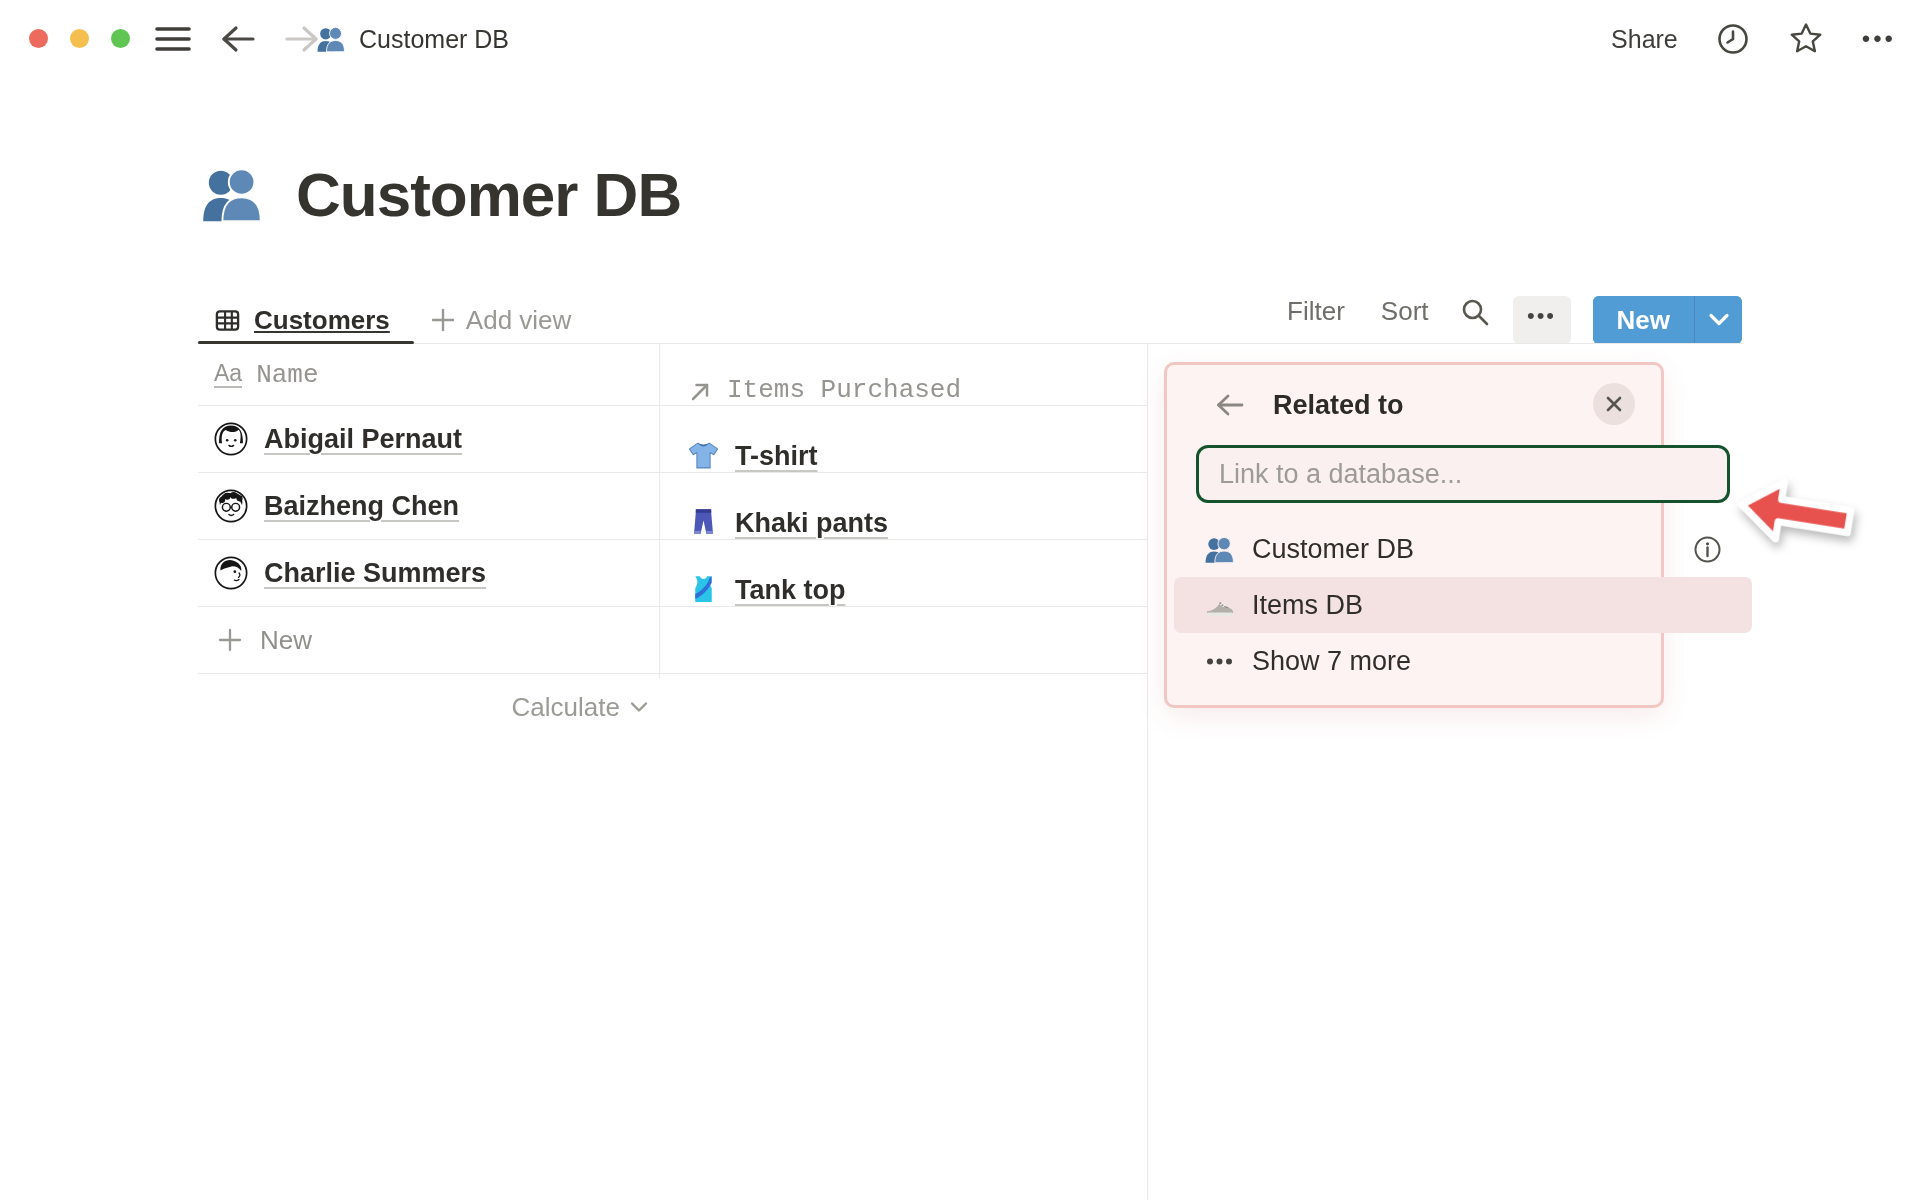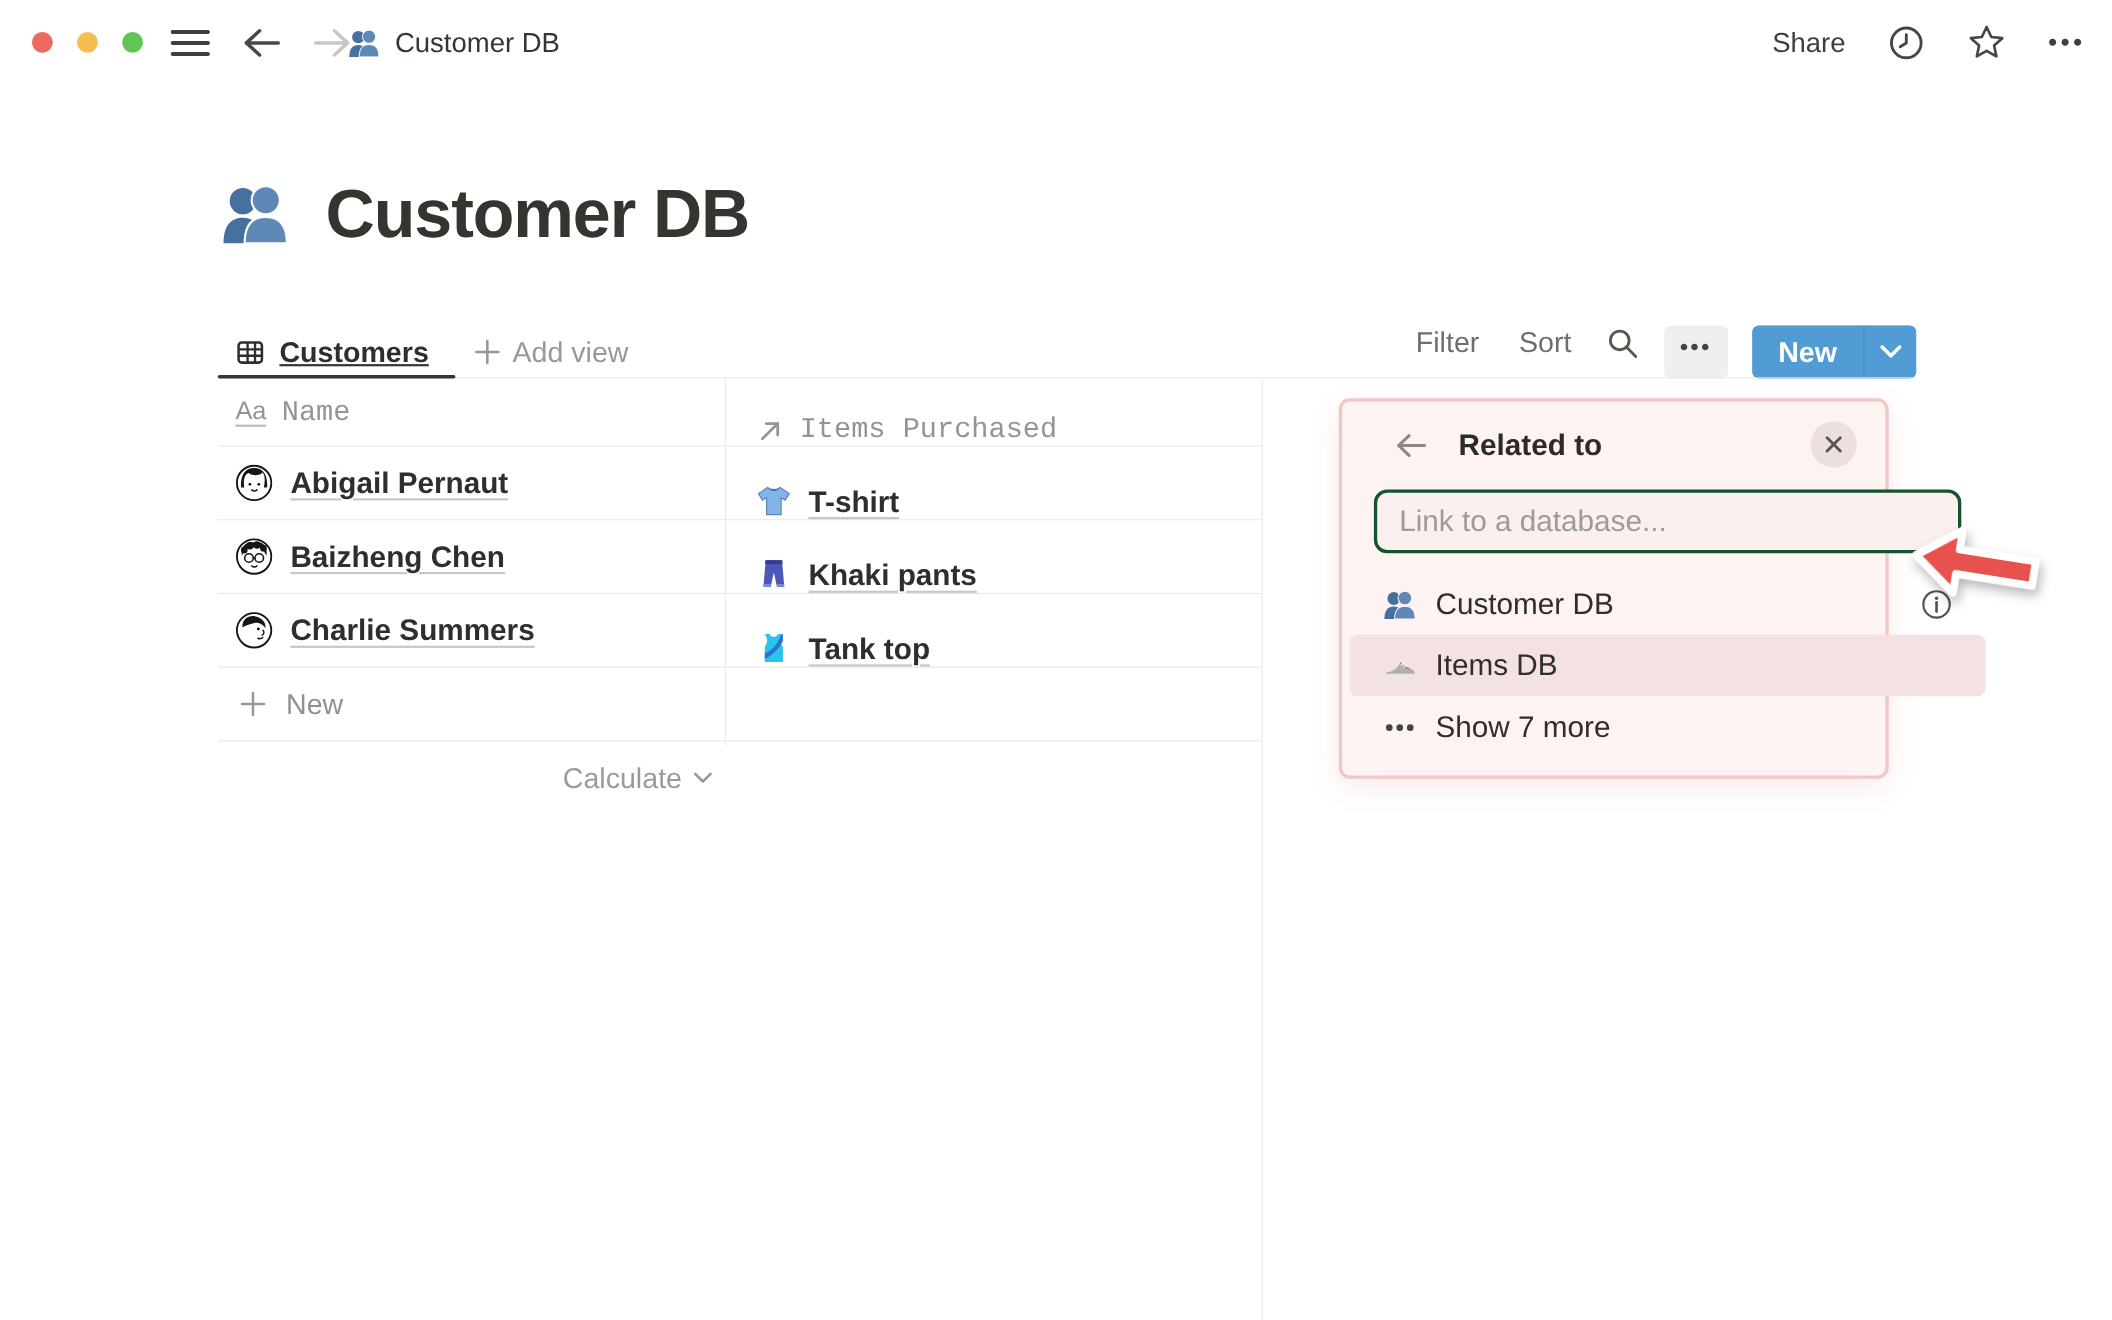--- a/index.html
+++ b/index.html
@@ -61,21 +61,21 @@
              border-bottom:1px solid #e9e9e7; cursor:pointer; }
   .new-row-label { font-size:26px; color:#91908b; }
   .calc-row { height:66px; width:461px; display:flex; align-items:center; justify-content:flex-end;
               padding-right:10px; gap:9px; cursor:pointer; }
   .calc-label { font-size:26px; color:#9b9a95; }
   .v-divider-col { position:absolute; left:659px; top:344px; width:1px; height:334px; background:#e9e9e7; }
   .v-divider-edge { position:absolute; left:1147px; top:344px; width:1px; height:856px; background:#e9e9e7; }
   .avatar { width:34px; height:34px; }
 
   
-  .popup { position:absolute; left:1217px; top:362px; width:500px; height:346px;
+  .popup { position:absolute; left:1164px; top:362px; width:500px; height:346px;
            background:#fdf3f2; border:3px solid #f2c6c3; border-radius:10px;
            box-shadow:0 8px 28px rgba(180,70,60,0.10); }
   .popup-head { position:absolute; left:0; top:18px; width:100%; height:44px; display:flex; align-items:center; }
   .popup-back { margin-left:48px; }
   .popup-title { margin-left:28px; font-size:27px; font-weight:700; color:#2c2b28; }
   .popup-close { position:absolute; right:26px; top:0; width:42px; height:42px; border-radius:50%;
                  background:#ece0df; border:none; display:flex; align-items:center; justify-content:center; cursor:pointer; }
   .popup-input { position:absolute; left:29px; top:80px; width:534px; height:58px; border-radius:12px;
                  border:3px solid #14532d; background:#faf0ef; outline:none;
                  font-family:"Liberation Sans", sans-serif; font-size:27px; color:#37352f; padding:0 20px; }

